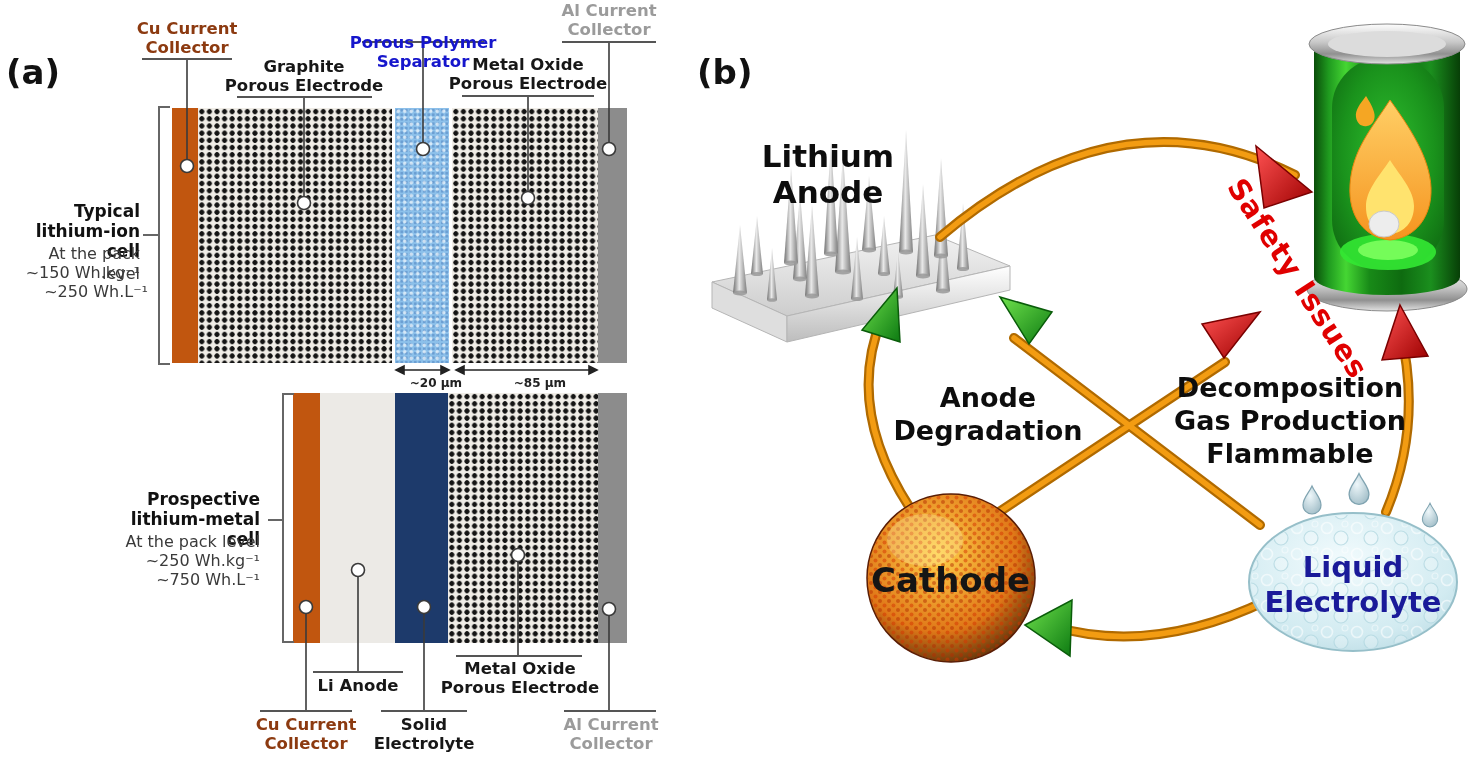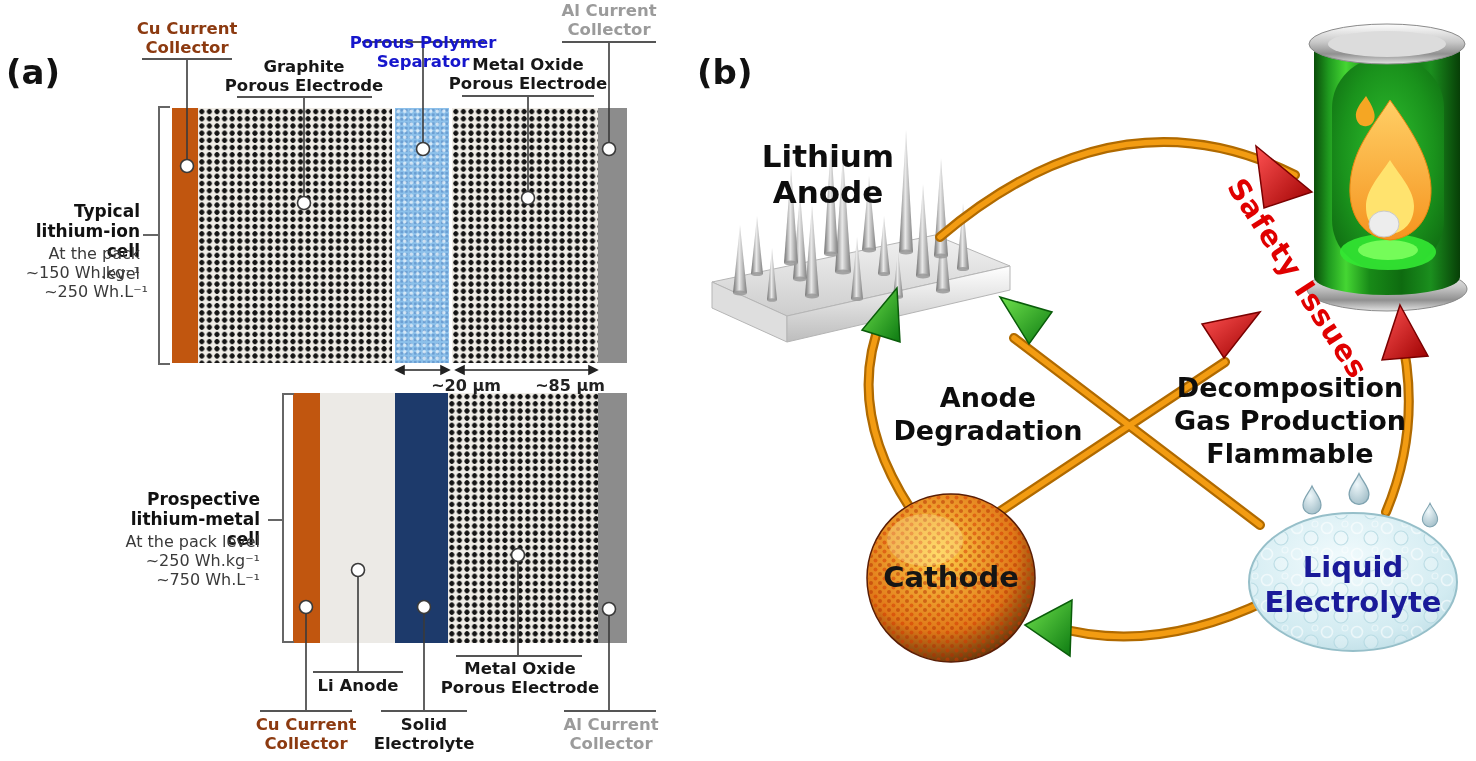--- a/index.html
+++ b/index.html
@@ -7,26 +7,26 @@
           font-family:"DejaVu Sans",sans-serif;}
   .abs{position:absolute;}
   .txt{position:absolute;white-space:pre-line;}
   .panelTag{font-weight:bold;font-size:34px;color:#111;}
   .lbl{font-weight:bold;font-size:16.5px;line-height:1.14;text-align:center;color:#171717;}
   .lbl-cu{color:#8c3a10;}
   .lbl-al{color:#9b9b9b;}
   .lbl-sep{color:#1616cc;margin-top:32px;}
   .cellname{font-weight:bold;font-size:17px;line-height:1.18;color:#111;text-align:right;}
   .cellsub{font-size:16px;line-height:1.22;color:#3a3a3a;text-align:right;}
-  .dim{font-weight:600;font-size:16px;color:#222;text-align:center;margin-left:44px;}
+  .dim{font-weight:600;font-size:12px;color:#222;text-align:right;}
   .big{font-weight:bold;font-size:27px;line-height:1.22;text-align:center;color:#0d0d0d;}
   .anodeTitle{font-weight:bold;font-size:31px;color:#0d0d0d;text-align:center;}
   .safety{font-weight:bold;font-size:29px;color:#e00000;letter-spacing:1px;
           transform:rotate(57deg);transform-origin:left top;white-space:nowrap;}
-  .cathodeTxt{font-weight:bold;font-size:29px;color:#151515;text-align:center;}
+  .cathodeTxt{font-weight:bold;font-size:34px;color:#151515;}
   .elecTxt{font-weight:bold;font-size:29px;line-height:1.2;color:#1a1a99;text-align:center;}
   .layer{position:absolute;top:0;height:100%;}
   .dots{background-color:#f0ede7;
         background-image:radial-gradient(circle,#141414 2.25px,transparent 2.85px);
         background-size:7.6px 7.2px;}
   .sep{background-color:#8cc0ea;
        background-image:radial-gradient(circle,rgba(255,255,255,.65) 1.6px,transparent 2.1px),
                         radial-gradient(circle,rgba(45,95,165,.35) 1.2px,transparent 1.7px);
        background-size:6.5px 6.5px,4.5px 4.5px;}
   .cu{background:#c1560f;}

